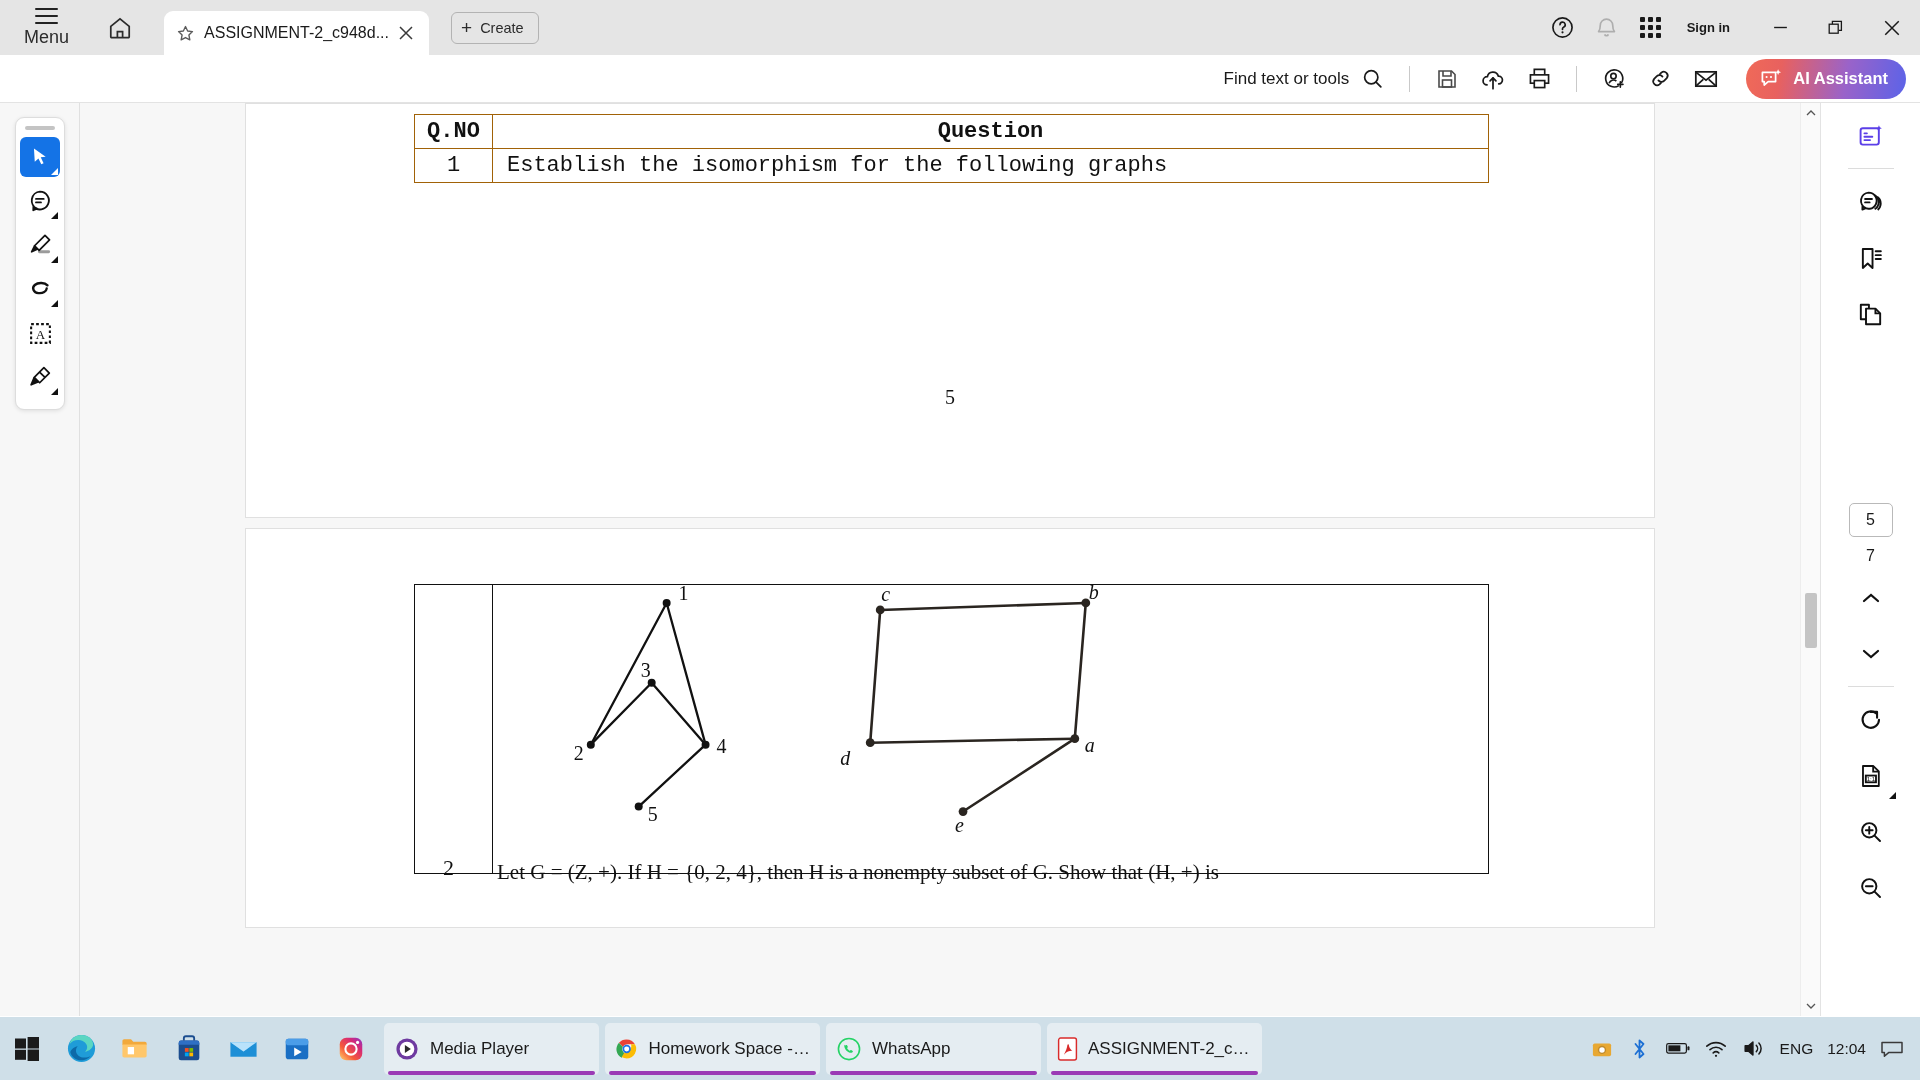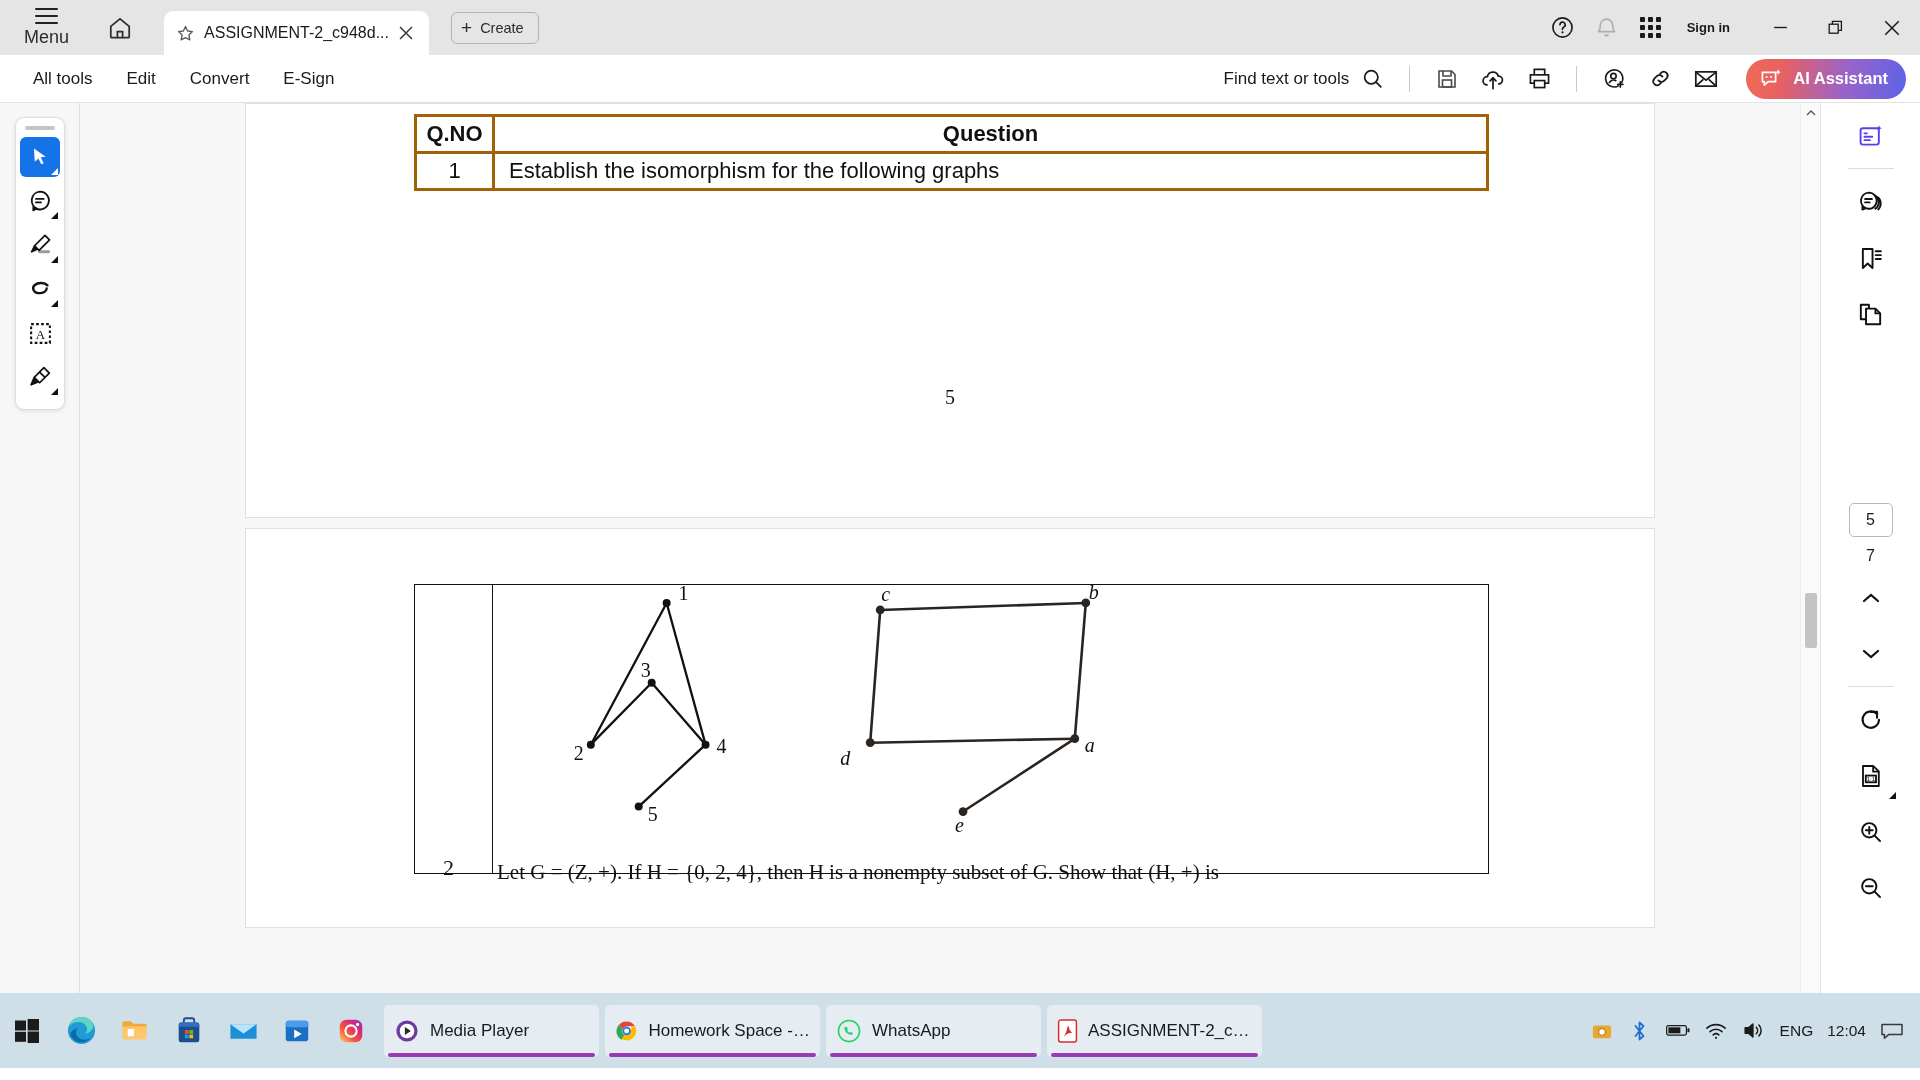--- a/index.html
+++ b/index.html
@@ -131,21 +131,21 @@
     border: 1px solid #e0e0e0; position: relative;
   }
   .page1 { height: 415px; }
   .page2 { height: 400px; margin-top: 10px; }
 
   .qtable {
     position: absolute; left: 168px; top: 10px; width: 1075px;
     border-collapse: collapse;
   }
   .qtable td, .qtable th {
-    border: 3px solid #a16207; font-family: Liberation Sans, sans-serif;
+    border: 1px solid #a16207; font-family: Liberation Mono, monospace;
     font-size: 22px; color: #111; padding: 4px 8px;
   }
   .qtable .cell-no { width: 78px; text-align: center; }
   .qtable .cell-q { text-align: center; }
   .qtable .cell-a { text-align: left; padding-left: 14px; }
   .pagenum {
     position: absolute; left: 0; right: 0; top: 282px; text-align: center;
     font-family: "Liberation Serif", serif; font-size: 20px; color: #111;
   }
 
@@ -183,21 +183,21 @@
     position: absolute; top: 103px; right: 100px; width: 20px; bottom: 64px;
     background: #fafafa; border-left: 1px solid #ededed;
   }
   .sb-arrow { height: 20px; display: flex; align-items: center;
     justify-content: center; cursor: pointer; color: #555; font-size: 11px; }
   .sb-thumb { position: absolute; left: 4px; width: 12px; height: 55px;
     top: 490px; background: #c4c4c4; border-radius: 2px; cursor: grab; }
 
   
   .taskbar {
-    position: absolute; bottom: 12px; left: 0; width: 1920px; height: 75px;
+    position: absolute; bottom: 0; left: 0; width: 1920px; height: 63px;
     background: #cfdfe8; display: flex; align-items: center;
   }
   .tb-win { width: 54px; height: 64px; display: flex; align-items: center;
     justify-content: center; cursor: pointer; }
   .tb-app { width: 54px; height: 64px; display: flex; align-items: center;
     justify-content: center; cursor: pointer; }
   .tb-task {
     height: 52px; min-width: 215px; max-width: 215px; margin-left: 6px;
     background: rgba(255,255,255,.45); border-radius: 5px;
     display: flex; align-items: center; gap: 10px; padding: 0 10px;
@@ -292,26 +292,20 @@
     </div>
     <div class="win-btn">
       <svg width="18" height="18" viewBox="0 0 16 16" stroke="#1a1a1a" stroke-width="1.3">
           <path d="M2 2l12 12M14 2L2 14"></path>
         </svg>
     </div>
   </div>
 </div>
 
 <div class="toolbar">
-  <div class="tool-menu">
-    <div class="tool-menu-item">All tools</div>
-    <div class="tool-menu-item">Edit</div>
-    <div class="tool-menu-item">Convert</div>
-    <div class="tool-menu-item">E-Sign</div>
-  </div>
 
   <div class="tb2-right">
     <div class="find-box">
       <span class="find-label">Find text or tools</span>
       <svg width="23" height="23" viewBox="0 0 24 24" fill="none" stroke="#1a1a1a" stroke-width="1.8">
         <circle cx="10.7" cy="10.7" r="6.9"></circle>
           <path d="M15.7 15.7l5 5" stroke-linecap="round"></path>
       </svg>
     </div>
     <div class="divider-v"></div>

